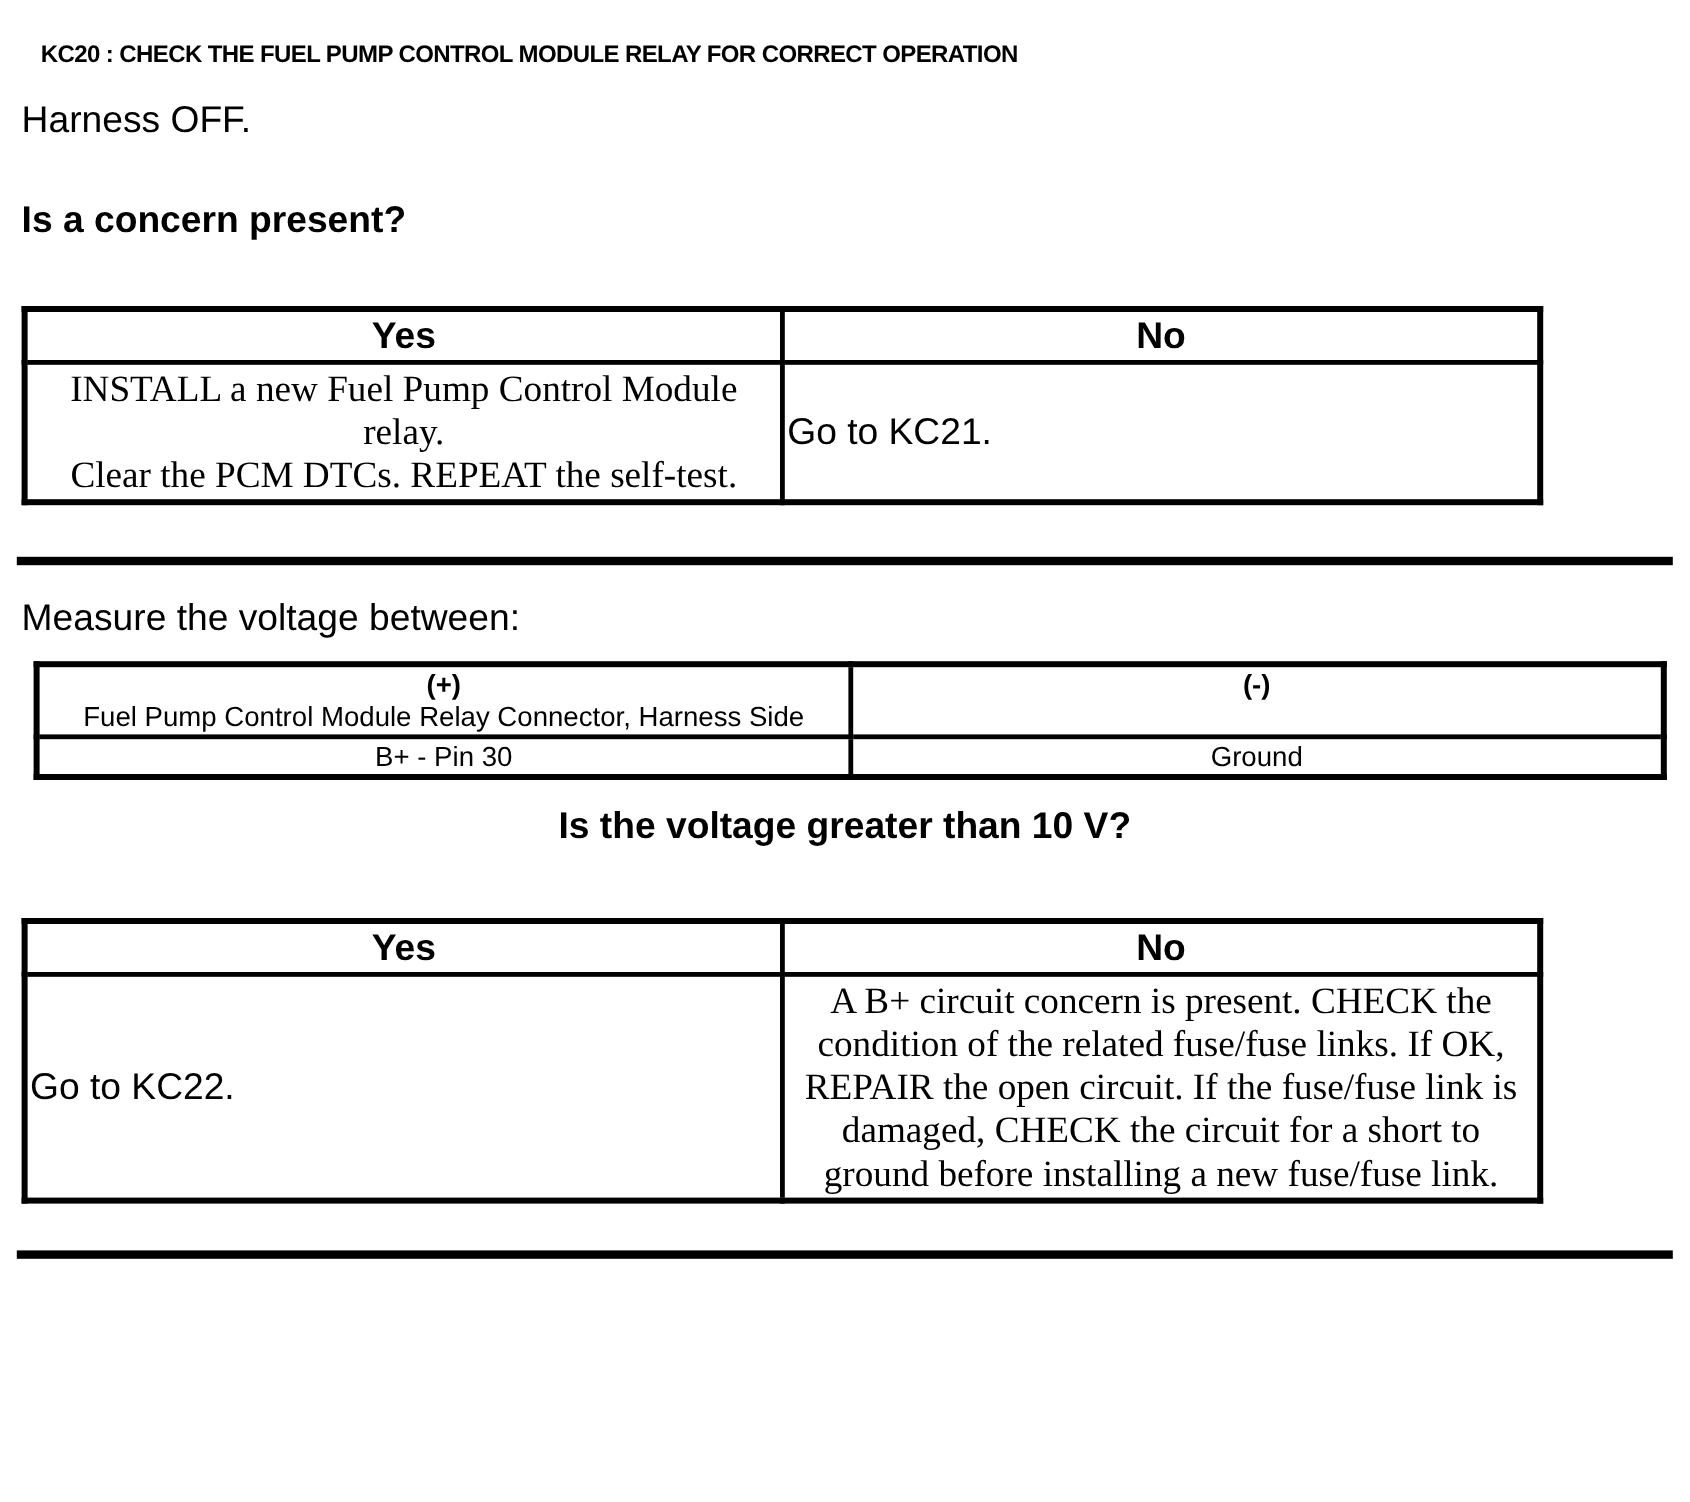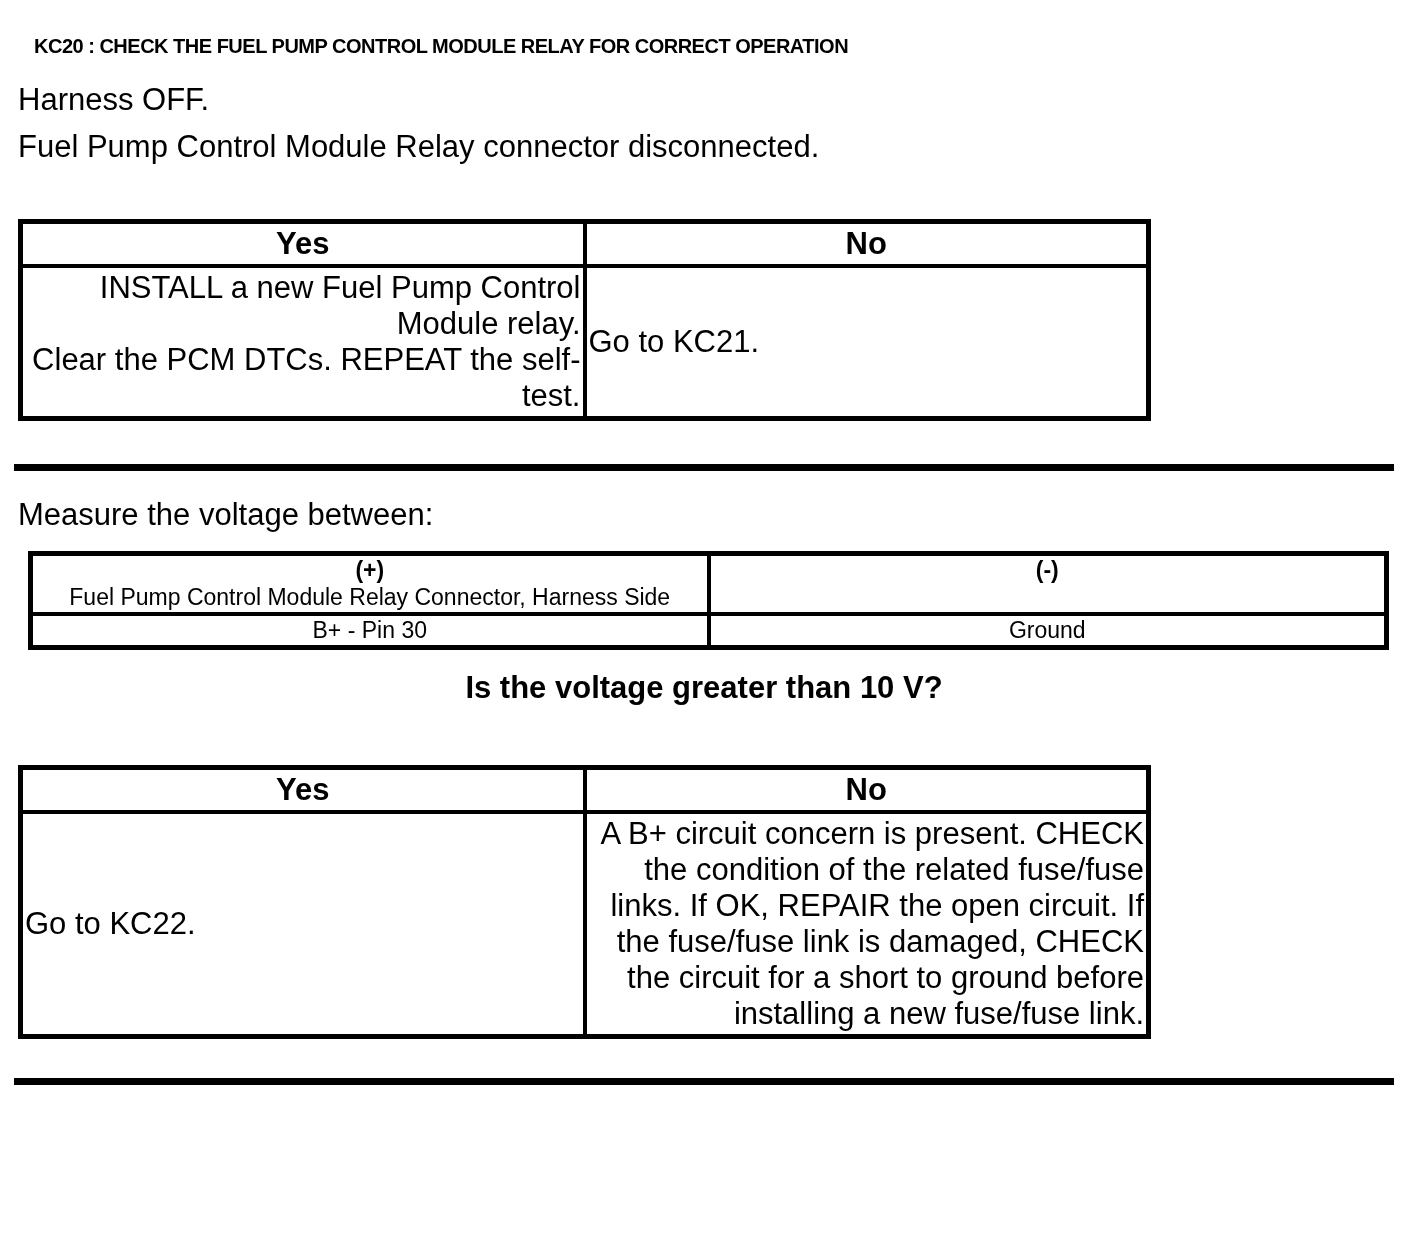--- a/index.html
+++ b/index.html
@@ -41,38 +41,38 @@
   .question-2 { margin-top: 20px; text-align: center; }
 
   table {
     border-collapse: collapse;
     table-layout: fixed;
     border: 5px solid #000;
   }
   th, td { border: 4px solid #000; }
 
   .decision-table {
-    width: 1133px;
+    width: 1268px;
     margin-top: 54px;
     font-size: 31px;
   }
   .decision-table-3 { margin-top: 59px; }
   .decision-table th {
     font-size: 31px;
     font-weight: bold;
     line-height: 38px;
     padding: 1px 2px;
     text-align: center;
   }
   .decision-table td {
     padding: 2px 2px;
     line-height: 36px;
     vertical-align: middle;
   }
-  .cell-left  { text-align: right; }
+  .cell-left  { text-align: center; font-family: Liberation Serif, serif; }
   .cell-center{ text-align: left; }
   .tall-cell  { height: 184px; }
 
   .measure-table {
     width: 1361px;
     margin: 18px 0 0 10px;
     font-size: 23px;
   }
   .measure-table th {
     font-weight: normal;
@@ -100,22 +100,22 @@
 </style>
 </head>
 <body>
 
 <div class="page">
 
   <section>
     <h1 class="section-heading">KC20 : CHECK THE FUEL PUMP CONTROL MODULE RELAY FOR CORRECT OPERATION</h1>
 
     <p class="step-line first-step">Harness OFF.</p>
-    <p class="step-line">Fuel Pump Control Module Relay connector disconnected.</p>
 
+    <p class="question">Is a concern present?</p>
 
     <table class="decision-table">
       <colgroup>
           <col style="width:50%">
           <col style="width:50%">
         </colgroup>
       <thead>
         <tr>
           <th>Yes</th>
           <th>No</th>

